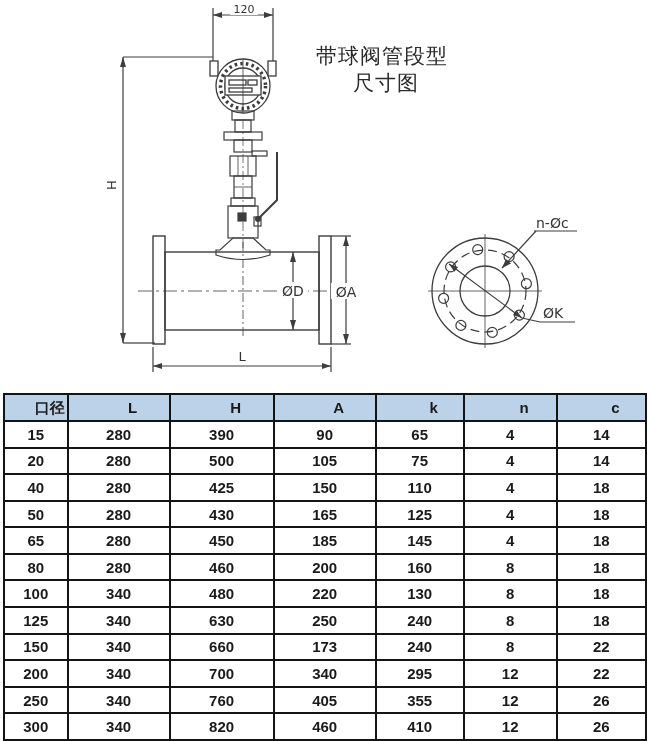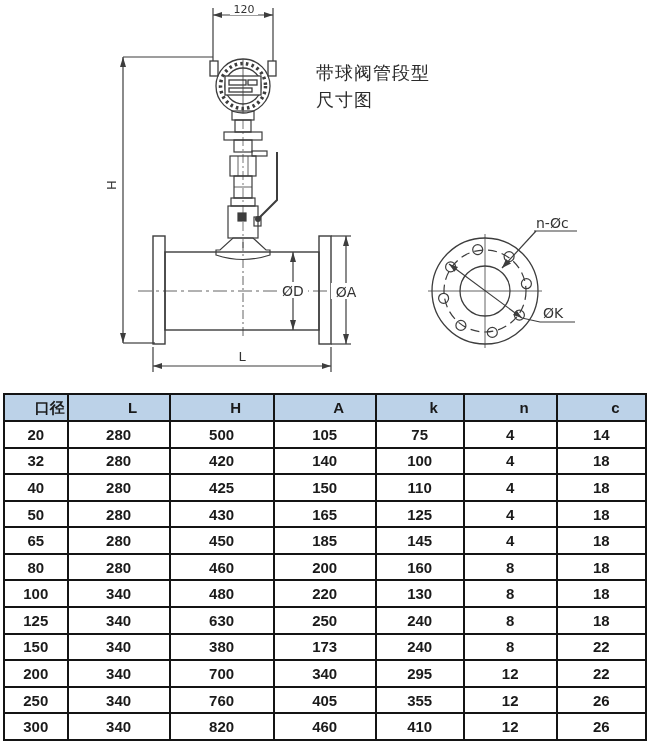--- a/index.html
+++ b/index.html
@@ -10,26 +10,26 @@
   }
   *{box-sizing:border-box;}
   html,body{margin:0;padding:0;}
   body{
     width:650px;height:741px;position:relative;background:#ffffff;
     font-family:"Liberation Sans","DejaVu Sans",sans-serif;color:var(--text);
   }
   .drawing-area{position:absolute;left:0;top:0;width:650px;height:393px;background:#fff;margin-left:28px;}
   .drawing-area svg{display:block;}
   .drawing-title{
-    position:absolute;left:288px;top:60px;width:140px;
-    font-size:18px;line-height:27px;color:#2b2b2b;letter-spacing:1px;
-    font-family:Liberation Sans, sans-serif;
+    position:absolute;left:288px;top:44px;width:140px;
+    font-size:21px;line-height:27px;color:#2b2b2b;letter-spacing:1px;
+    font-family:Liberation Mono, monospace;
   }
   .drawing-title .t1{display:block;text-align:left;white-space:nowrap;}
-  .drawing-title .t2{display:block;text-align:left;white-space:nowrap;}
+  .drawing-title .t2{display:block;text-align:center;white-space:nowrap;}
   .spec-table-wrap{position:absolute;left:3px;top:393px;width:644px;height:348px;}
   table.spec{
     width:100%;height:100%;border-collapse:collapse;table-layout:fixed;
     border:2px solid var(--border);
   }
   table.spec th,table.spec td{
     border:2px solid var(--border);
     text-align:center;vertical-align:middle;
     font-weight:bold;font-size:15px;color:var(--text);
     padding:0;line-height:1;
@@ -195,36 +195,36 @@
           <th>L</th>
           <th>H</th>
           <th>A</th>
           <th>k</th>
           <th>n</th>
           <th>c</th>
         </tr>
     </thead>
     <tbody id="body-rows">
         <tr>
+          <td>15</td>
+          <td>280</td>
+          <td>390</td>
+          <td>90</td>
+          <td>65</td>
+          <td>4</td>
+          <td>14</td>
+        </tr>
+        <tr>
           <td>20</td>
           <td>280</td>
           <td>500</td>
           <td>105</td>
           <td>75</td>
           <td>4</td>
           <td>14</td>
-        </tr>
-        <tr>
-          <td>32</td>
-          <td>280</td>
-          <td>420</td>
-          <td>140</td>
-          <td>100</td>
-          <td>4</td>
-          <td>18</td>
         </tr>
         <tr>
           <td>40</td>
           <td>280</td>
           <td>425</td>
           <td>150</td>
           <td>110</td>
           <td>4</td>
           <td>18</td>
         </tr>
@@ -269,21 +269,21 @@
           <td>340</td>
           <td>630</td>
           <td>250</td>
           <td>240</td>
           <td>8</td>
           <td>18</td>
         </tr>
         <tr>
           <td>150</td>
           <td>340</td>
-          <td>380</td>
+          <td>660</td>
           <td>173</td>
           <td>240</td>
           <td>8</td>
           <td>22</td>
         </tr>
         <tr>
           <td>200</td>
           <td>340</td>
           <td>700</td>
           <td>340</td>

